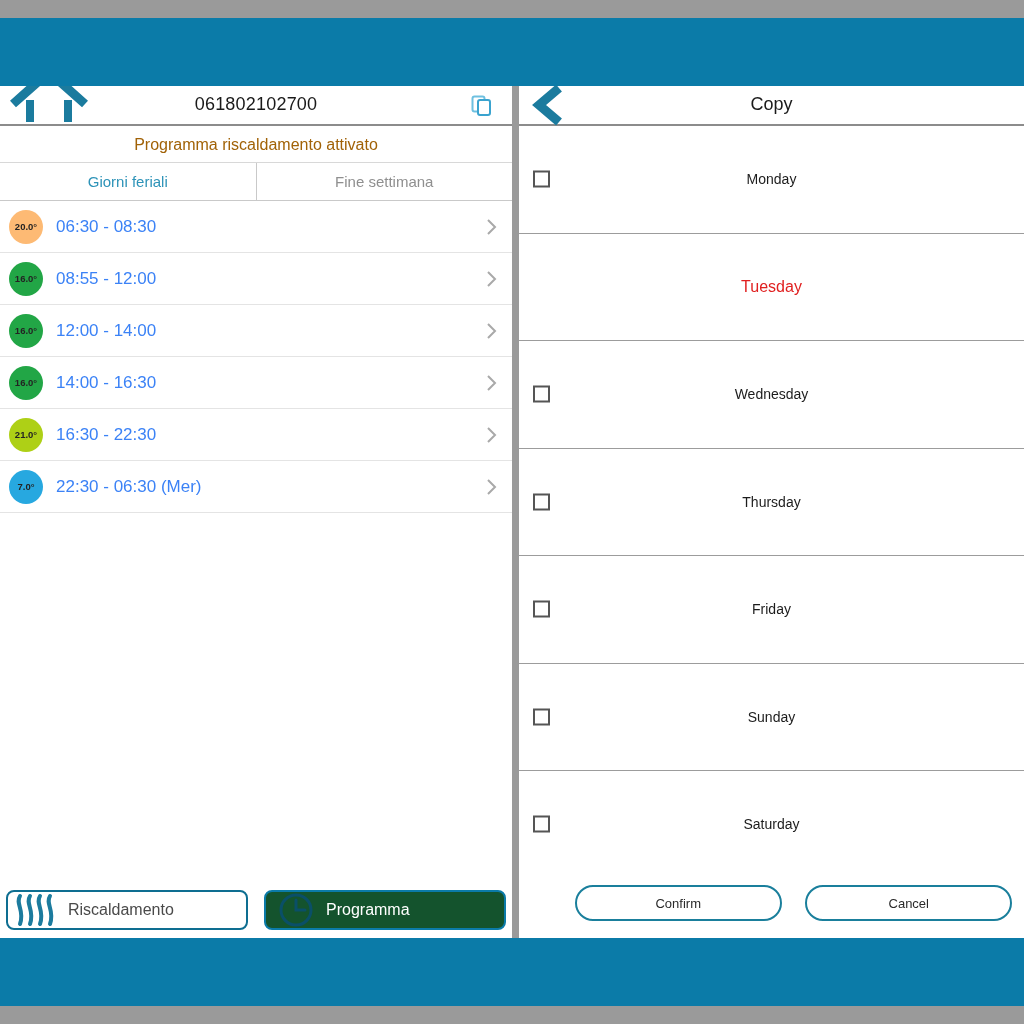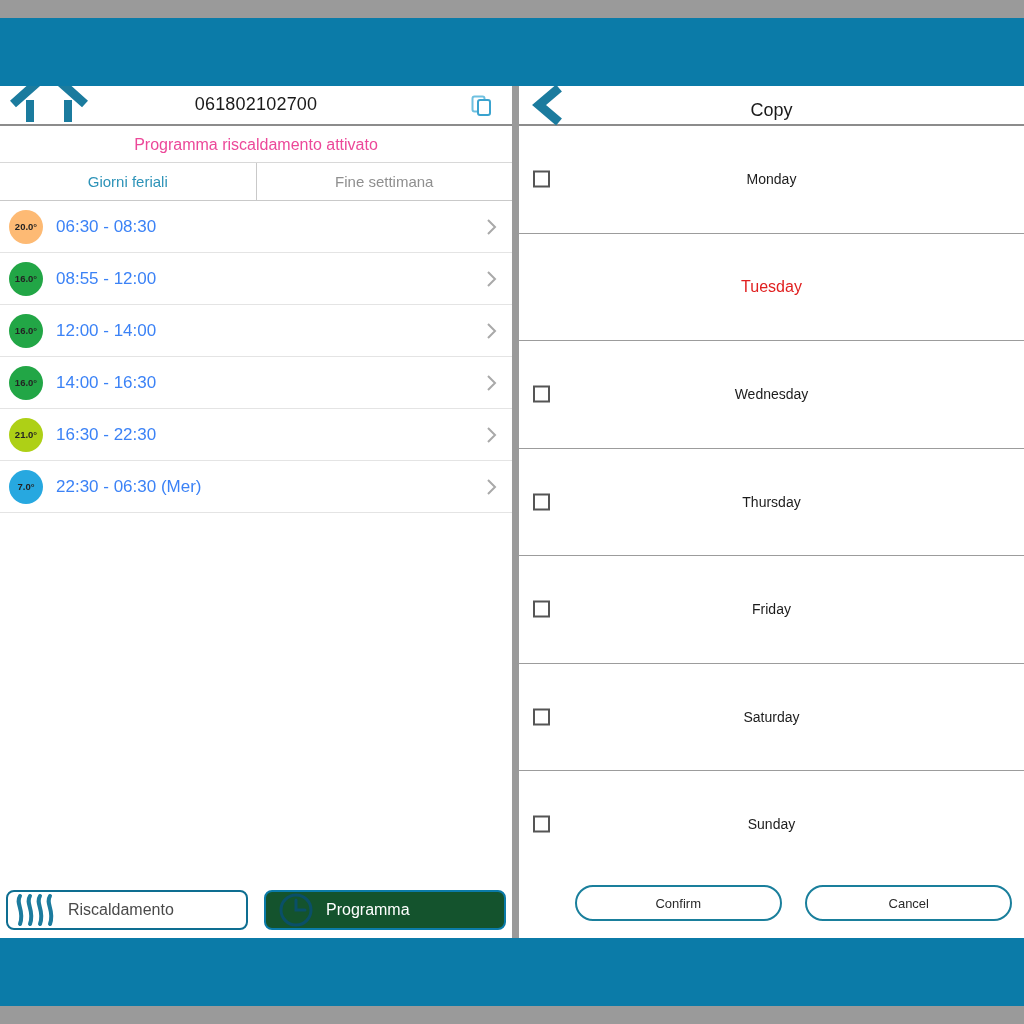--- a/index.html
+++ b/index.html
@@ -68,21 +68,21 @@
     position: absolute;
     right: 18px; top: 8px;
     width: 24px; height: 24px;
   }
 
   .lp-subtitle {
     height: 37px;
     line-height: 37px;
     text-align: center;
     font-size: 16px;
-    color: #ec4899;
+    color: #a16207;
     border-bottom: 1px solid #d8d8d8;
   }
 
   .lp-tabs {
     display: flex;
     height: 38px;
     border-bottom: 1px solid #c9c9c9;
   }
   .lp-tab {
     flex: 1;
@@ -168,21 +168,20 @@
     position: absolute;
     left: 6px; top: -2px;
     width: 48px; height: 42px;
   }
   .rp-title {
     position: absolute;
     left: 0; right: 0; top: 8px;
     text-align: center;
     font-size: 18px;
     color: #1a1a1a;
-    margin-top: 6px;
   }
 
   .day-row {
     position: relative;
     height: 107.5px;
     border-bottom: 1px solid #9c9c9c;
   }
   .day-check {
     position: absolute;
     left: 14px; top: 50%;
@@ -366,25 +365,25 @@
       <div class="day-row">
         <span class="day-check"></span>
         <span class="day-label">Thursday</span>
       </div>
       <div class="day-row">
         <span class="day-check"></span>
         <span class="day-label">Friday</span>
       </div>
       <div class="day-row">
         <span class="day-check"></span>
+        <span class="day-label">Sunday</span>
+      </div>
+      <div class="day-row">
+        <span class="day-check"></span>
         <span class="day-label">Saturday</span>
-      </div>
-      <div class="day-row">
-        <span class="day-check"></span>
-        <span class="day-label">Sunday</span>
       </div>
     </div>
 
     <div class="rp-footer">
       <div class="rp-btn">Confirm</div>
       <div class="rp-btn">Cancel</div>
     </div>
   </div>
 
 </div>

